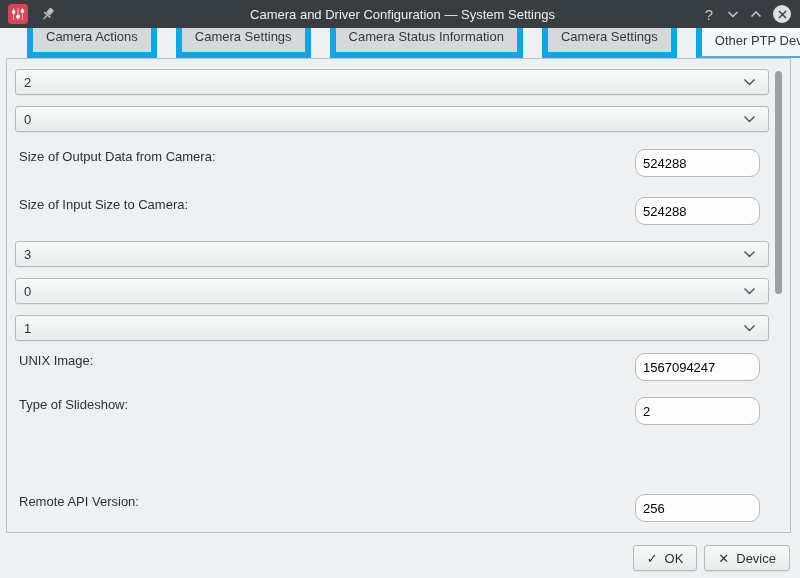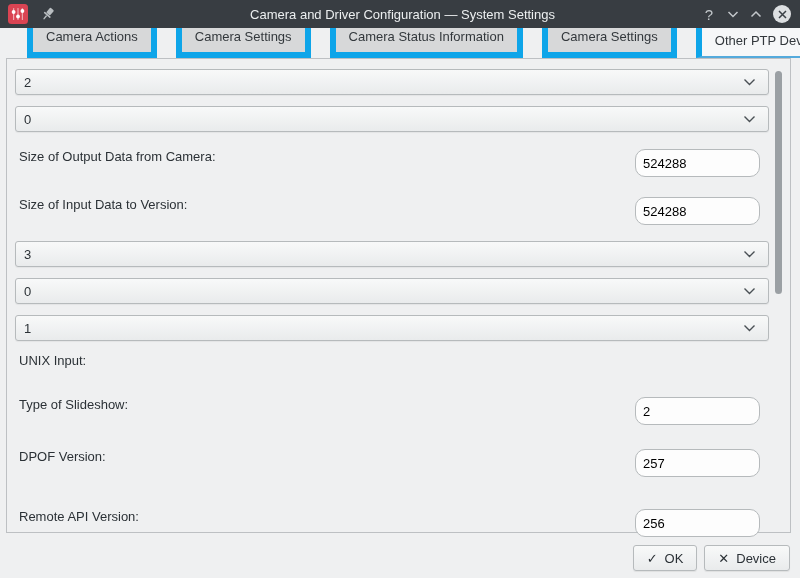--- a/index.html
+++ b/index.html
@@ -134,21 +134,21 @@
         </svg>
     </span>
   </div>
 
   <div class="fieldrow" style="top:90px">
     <span>Size of Output Data from Camera:</span>
     <input type="text" value="524288" style="">
   </div>
 
   <div class="fieldrow" style="top:138px">
-    <span>Size of Input Data to Version:</span>
+    <span>Size of Input Size to Camera:</span>
     <input type="text" value="524288" style="">
   </div>
 
   <div class="combo" style="top:182px">
     <span>3</span>
     <span class="chev">
       <svg width="13" height="8" viewBox="0 0 13 8">
           <polyline points="1.5,1.5 6.5,6.5 11.5,1.5" fill="none" stroke="#4a5055" stroke-width="1.4"></polyline>
         </svg>
     </span>
@@ -166,34 +166,31 @@
   <div class="combo" style="top:256px">
     <span>1</span>
     <span class="chev">
       <svg width="13" height="8" viewBox="0 0 13 8">
           <polyline points="1.5,1.5 6.5,6.5 11.5,1.5" fill="none" stroke="#4a5055" stroke-width="1.4"></polyline>
         </svg>
     </span>
   </div>
 
   <div class="fieldrow" style="top:294px">
-    <span>UNIX Input:</span>
+    <span>UNIX Image:</span>
+    <input type="text" value="1567094247" style="">
   </div>
 
   <div class="fieldrow" style="top:338px">
     <span>Type of Slideshow:</span>
     <input type="text" value="2" style="">
   </div>
 
-  <div class="fieldrow" style="top:390px">
-    <span>DPOF Version:</span>
-    <input type="text" value="257" style="">
-  </div>
-
-  <div class="fieldrow" style="top:450px">
+
+  <div class="fieldrow" style="top:435px">
     <span>Remote API Version:</span>
     <input type="text" value="256" style="">
   </div>
 
   <div class="thumb"></div>
 </div>
 
 <div class="btnrow">
   <button class="btn">
     <span class="bicon">✓</span>

